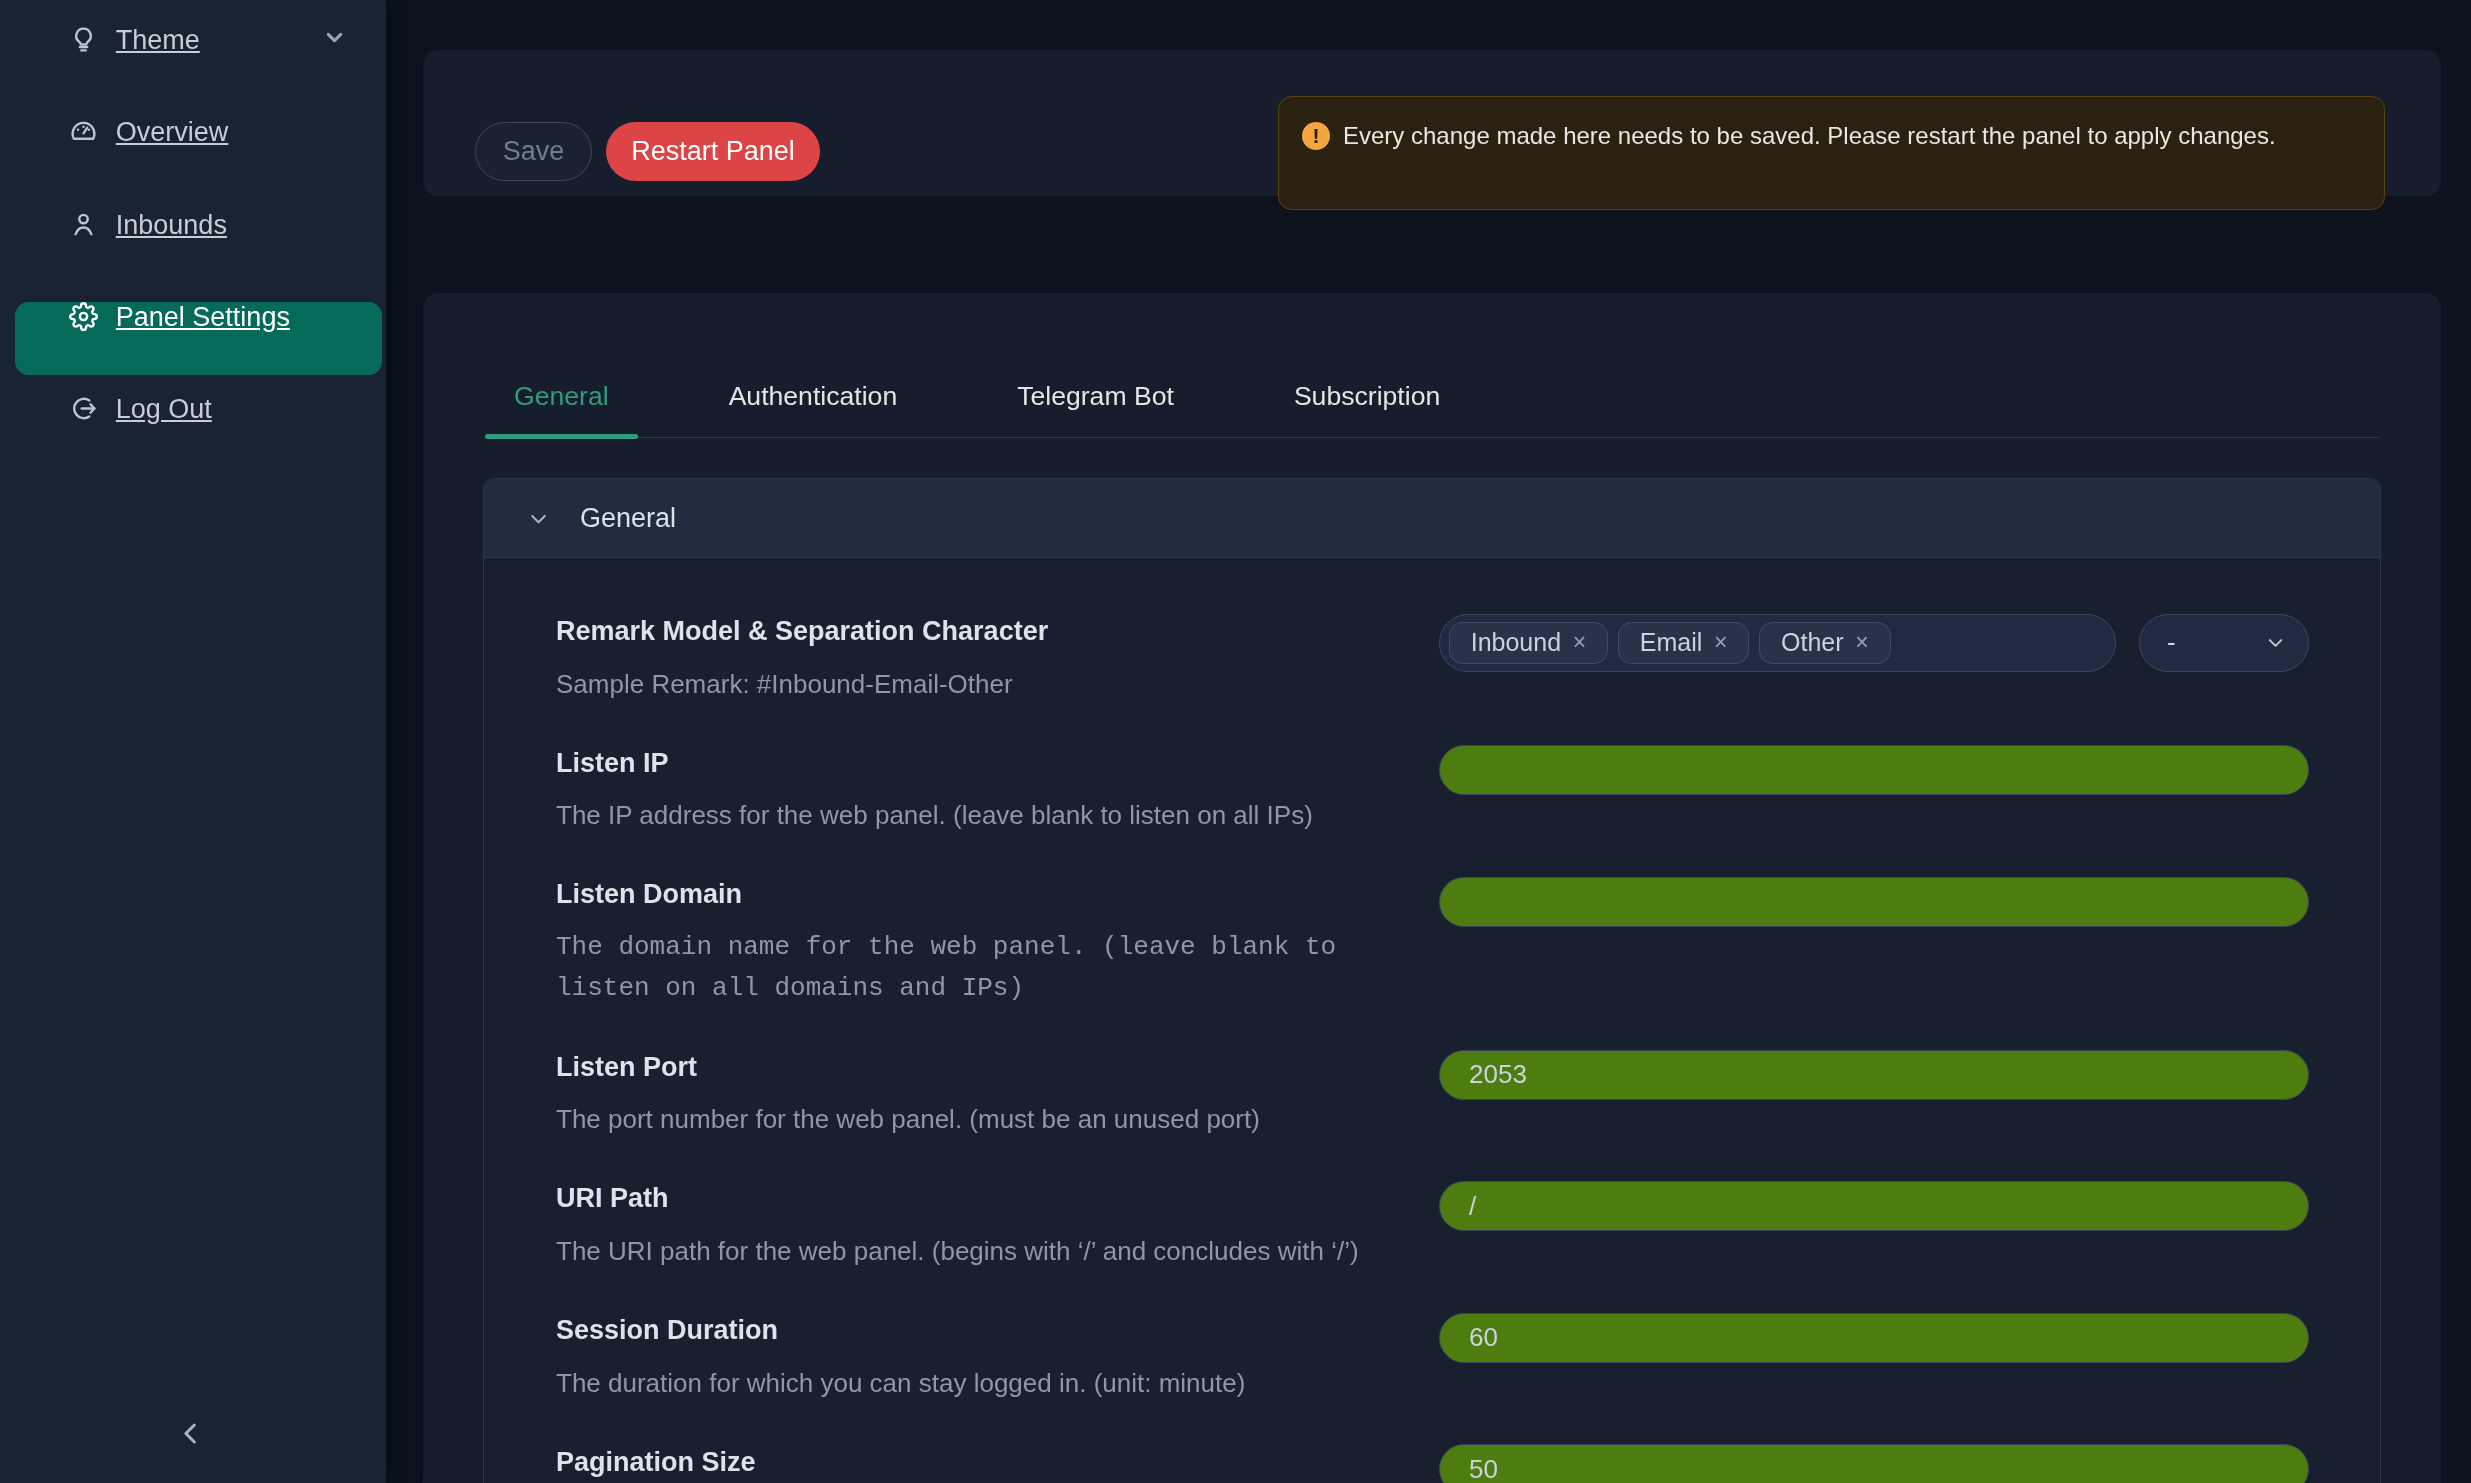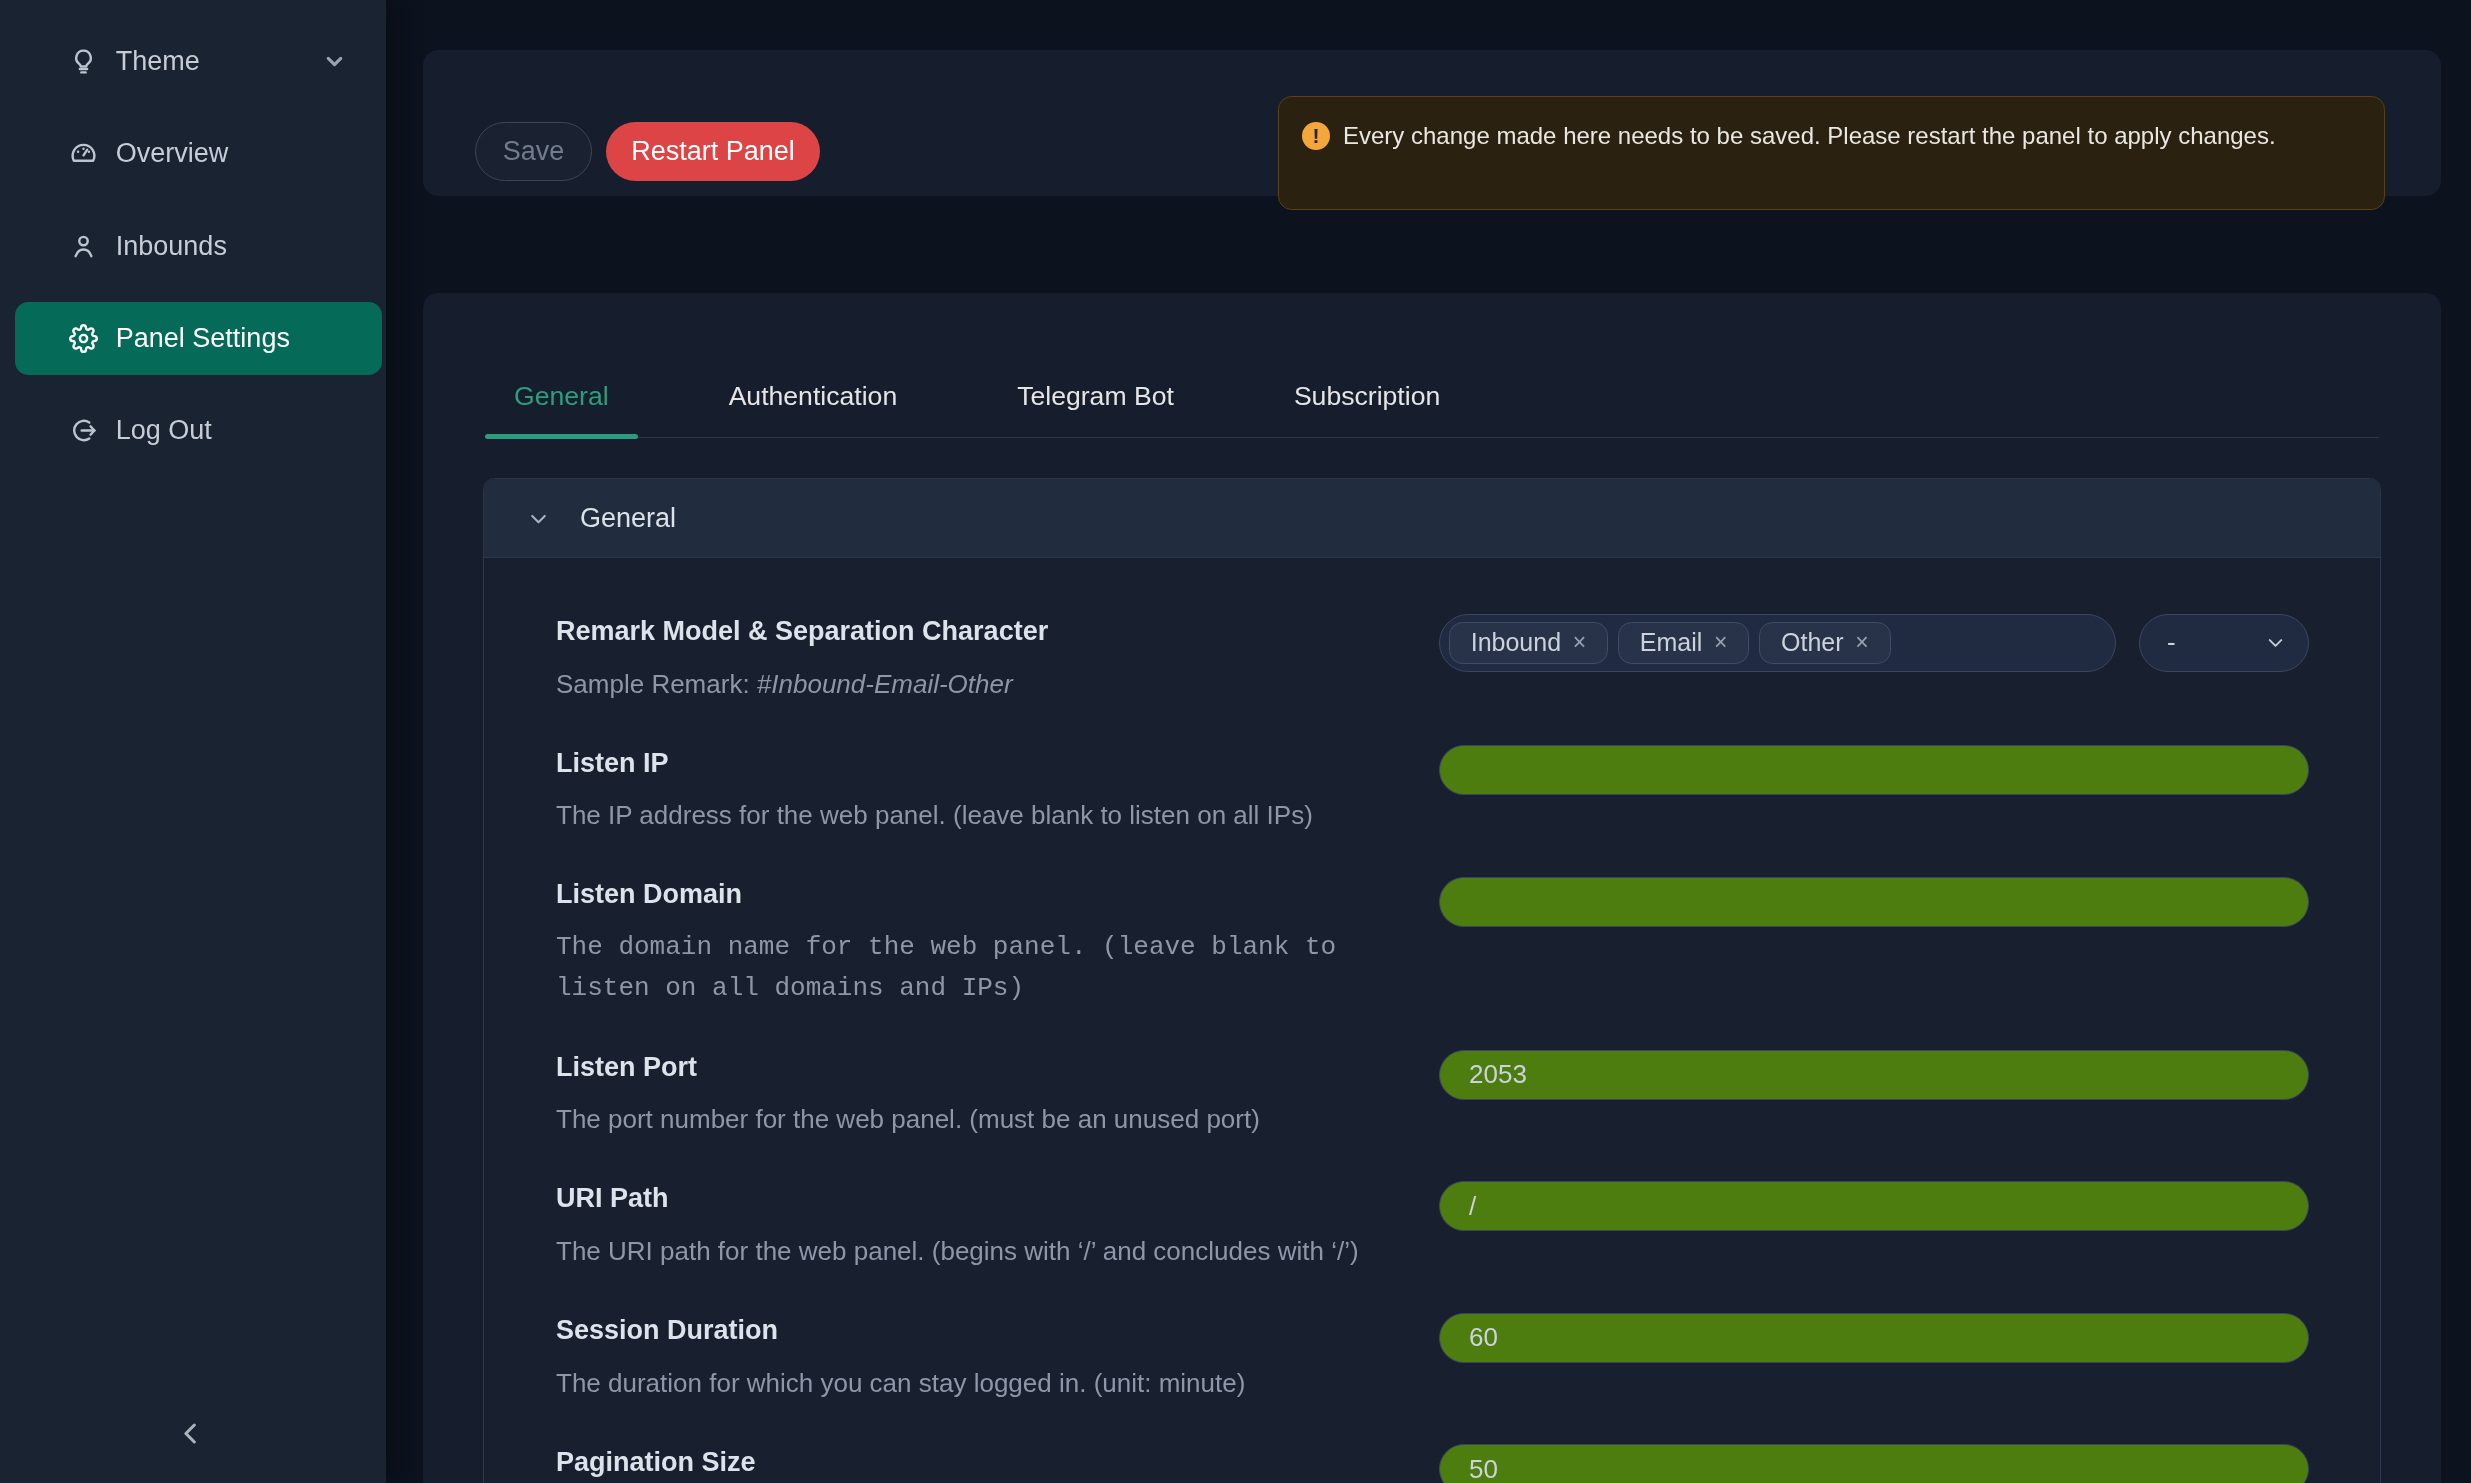--- a/index.html
+++ b/index.html
@@ -16,24 +16,24 @@
   
   .sidebar {
     position:absolute; left:0; top:0; width:386px; height:1483px;
     background:#1a2331;
     box-shadow:9.7px 0 25px rgba(0,0,0,.35);
     z-index:2;
   }
   .side-nav { padding-top:25px; }
   .side-item {
     height:73px; margin:0 3.9px 19.3px 15.4px; width:367px;
-    display:flex; align-items:center;
+    display:flex; align-items:flex-start;
     padding:0 35px 0 54px;
     border-radius:13.5px;
-    color:#c6cdd6; cursor:pointer;
+    color:#c6cdd6; cursor:pointer;text-decoration:underline;
   }
   .side-item .ic { width:29px; height:29px; color:#bcc4cf; }
   .side-item .side-label { margin-left:17.4px; font-size:27px; }
   .side-item .chev { margin-left:auto; width:25px; height:25px; color:#9aa3b0; }
   .side-item.active { background:#066a58; color:#ffffff; }
   .side-item.active .ic { color:#ffffff; }
   .side-collapse {
     position:absolute; left:172px; top:1412px;
     width:42px; height:42px;
     background:transparent; border:0; color:#aab2bd; cursor:pointer;
@@ -101,21 +101,21 @@
     background:#18202f; border-radius:0 0 11.6px 11.6px;
     padding:54px 71px 29px 72px;
   }
 
   
   .form-row { display:flex; align-items:flex-start; margin-bottom:39px; }
   .row-text { flex:1; padding-right:9.7px; }
   .row-label { font-size:27px; font-weight:700; color:#dde3ea; line-height:39px; }
   .row-desc { font-size:26px; color:#8d97a7; line-height:41px; margin-top:12.6px; max-width:874px; }
   .row-desc:empty { display:none; }
-  .row-desc .it { font-style:italic; }
+  .row-desc .it { }
   .w-narrow { max-width:826px;font-family:Liberation Mono, monospace; }
   .row-control { width:870px; display:flex; align-items:flex-start; }
 
   .text-input {
     width:870px; height:50px; border-radius:29px;
     background:#4d7c0f; border:1.4px solid #3a4660;
     color:#ccd3dc; font-size:26px; font-family:inherit;
     padding:0 29px; outline:none; margin-top:1.9px;
   }
   .multi-select {

